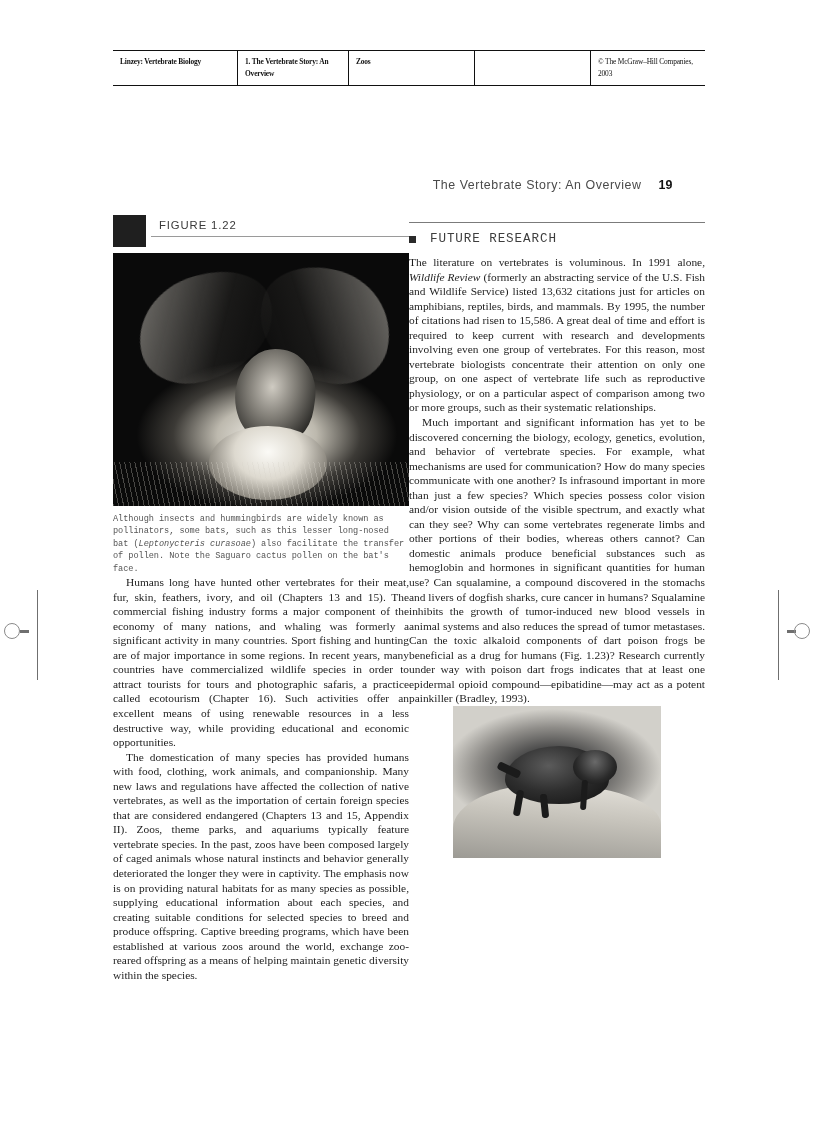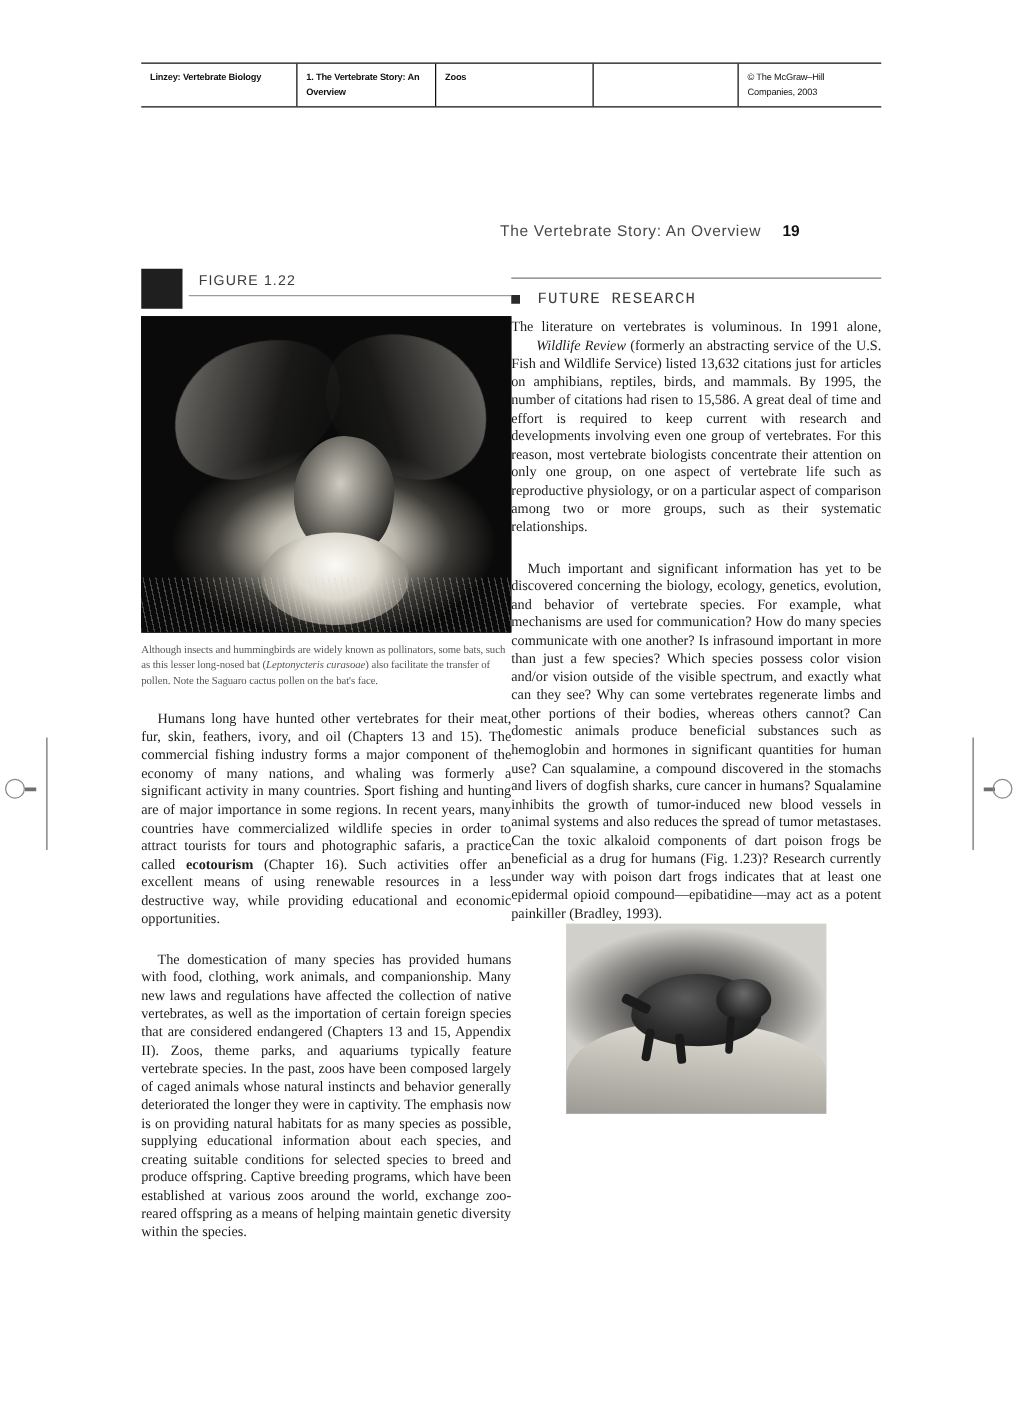--- a/index.html
+++ b/index.html
@@ -62,21 +62,21 @@
     width: 592px;
     height: 36px;
     border-top: 1.2px solid #111;
     border-bottom: 1.2px solid #111;
     display: flex;
     box-sizing: border-box;
   }
   #page-header .hcell {
     box-sizing: border-box;
     padding: 5px 7px 0 7px;
-    font-family: Liberation Sans, sans-serif;
+    font-family: Liberation Serif, serif;
     font-size: 7.4px;
     font-weight: bold;
     line-height: 11.5px;
     letter-spacing: -0.15px;
     color: #111;
     border-right: 1.2px solid #111;
   }
   #page-header .hcell:last-child { border-right: none; }
   .hc-author  { width: 125px; }
   .hc-chapter { width: 111px; }
@@ -87,21 +87,21 @@
     font-weight: normal !important;
     color: #3b3b3b;
   }
 
   
   #running-head {
     position: absolute;
     left: 400px;
     top: 178px;
     width: 305px;
-    text-align: left;
+    text-align: center;
     font-family: "Liberation Sans", sans-serif;
     font-size: 12.4px;
     letter-spacing: 0.55px;
     color: #4a4a4a;
     font-weight: 300;
   }
   #running-head .pagenum {
     font-weight: bold;
     color: #111;
     margin-left: 17px;
@@ -118,23 +118,23 @@
 
   p.body {
     margin: 0;
     font-size: 11.4px;
     line-height: 14.55px;
     text-align: justify;
     text-justify: inter-word;
     hyphens: manual;
     color: #1c1c1c;
   }
-  p.body.indent { text-indent: 13px; margin-top: 18px; }
-  p.body b { font-weight: bold; }
-  p.body i { font-style: italic; padding-left: 20px; }
+  p.body.indent { text-indent: 13px; }
+  p.body b { font-weight: normal; }
+  p.body i { font-style: italic; }
 
   
   .fig-header {
     position: relative;
     height: 32px;
     margin-bottom: 6px;
     padding-left: 37px;
   }
   .fig-swatch {
     position: absolute;
@@ -157,21 +157,21 @@
   .fig-rule {
     position: absolute;
     left: 38px;
     right: 0;
     top: 21px;
     height: 1px;
     background: #9a9a9a;
   }
   .fig-caption {
     margin: 7px 0 0 0;
-    font-family: Liberation Serif, serif;
+    font-family: Liberation Mono, monospace;
     font-size: 8.6px;
     line-height: 12.4px;
     color: #555;
     letter-spacing: -0.05px;
   }
   .fig-caption i { font-style: italic; }
 
   
   .section-rule {
     height: 1px;

